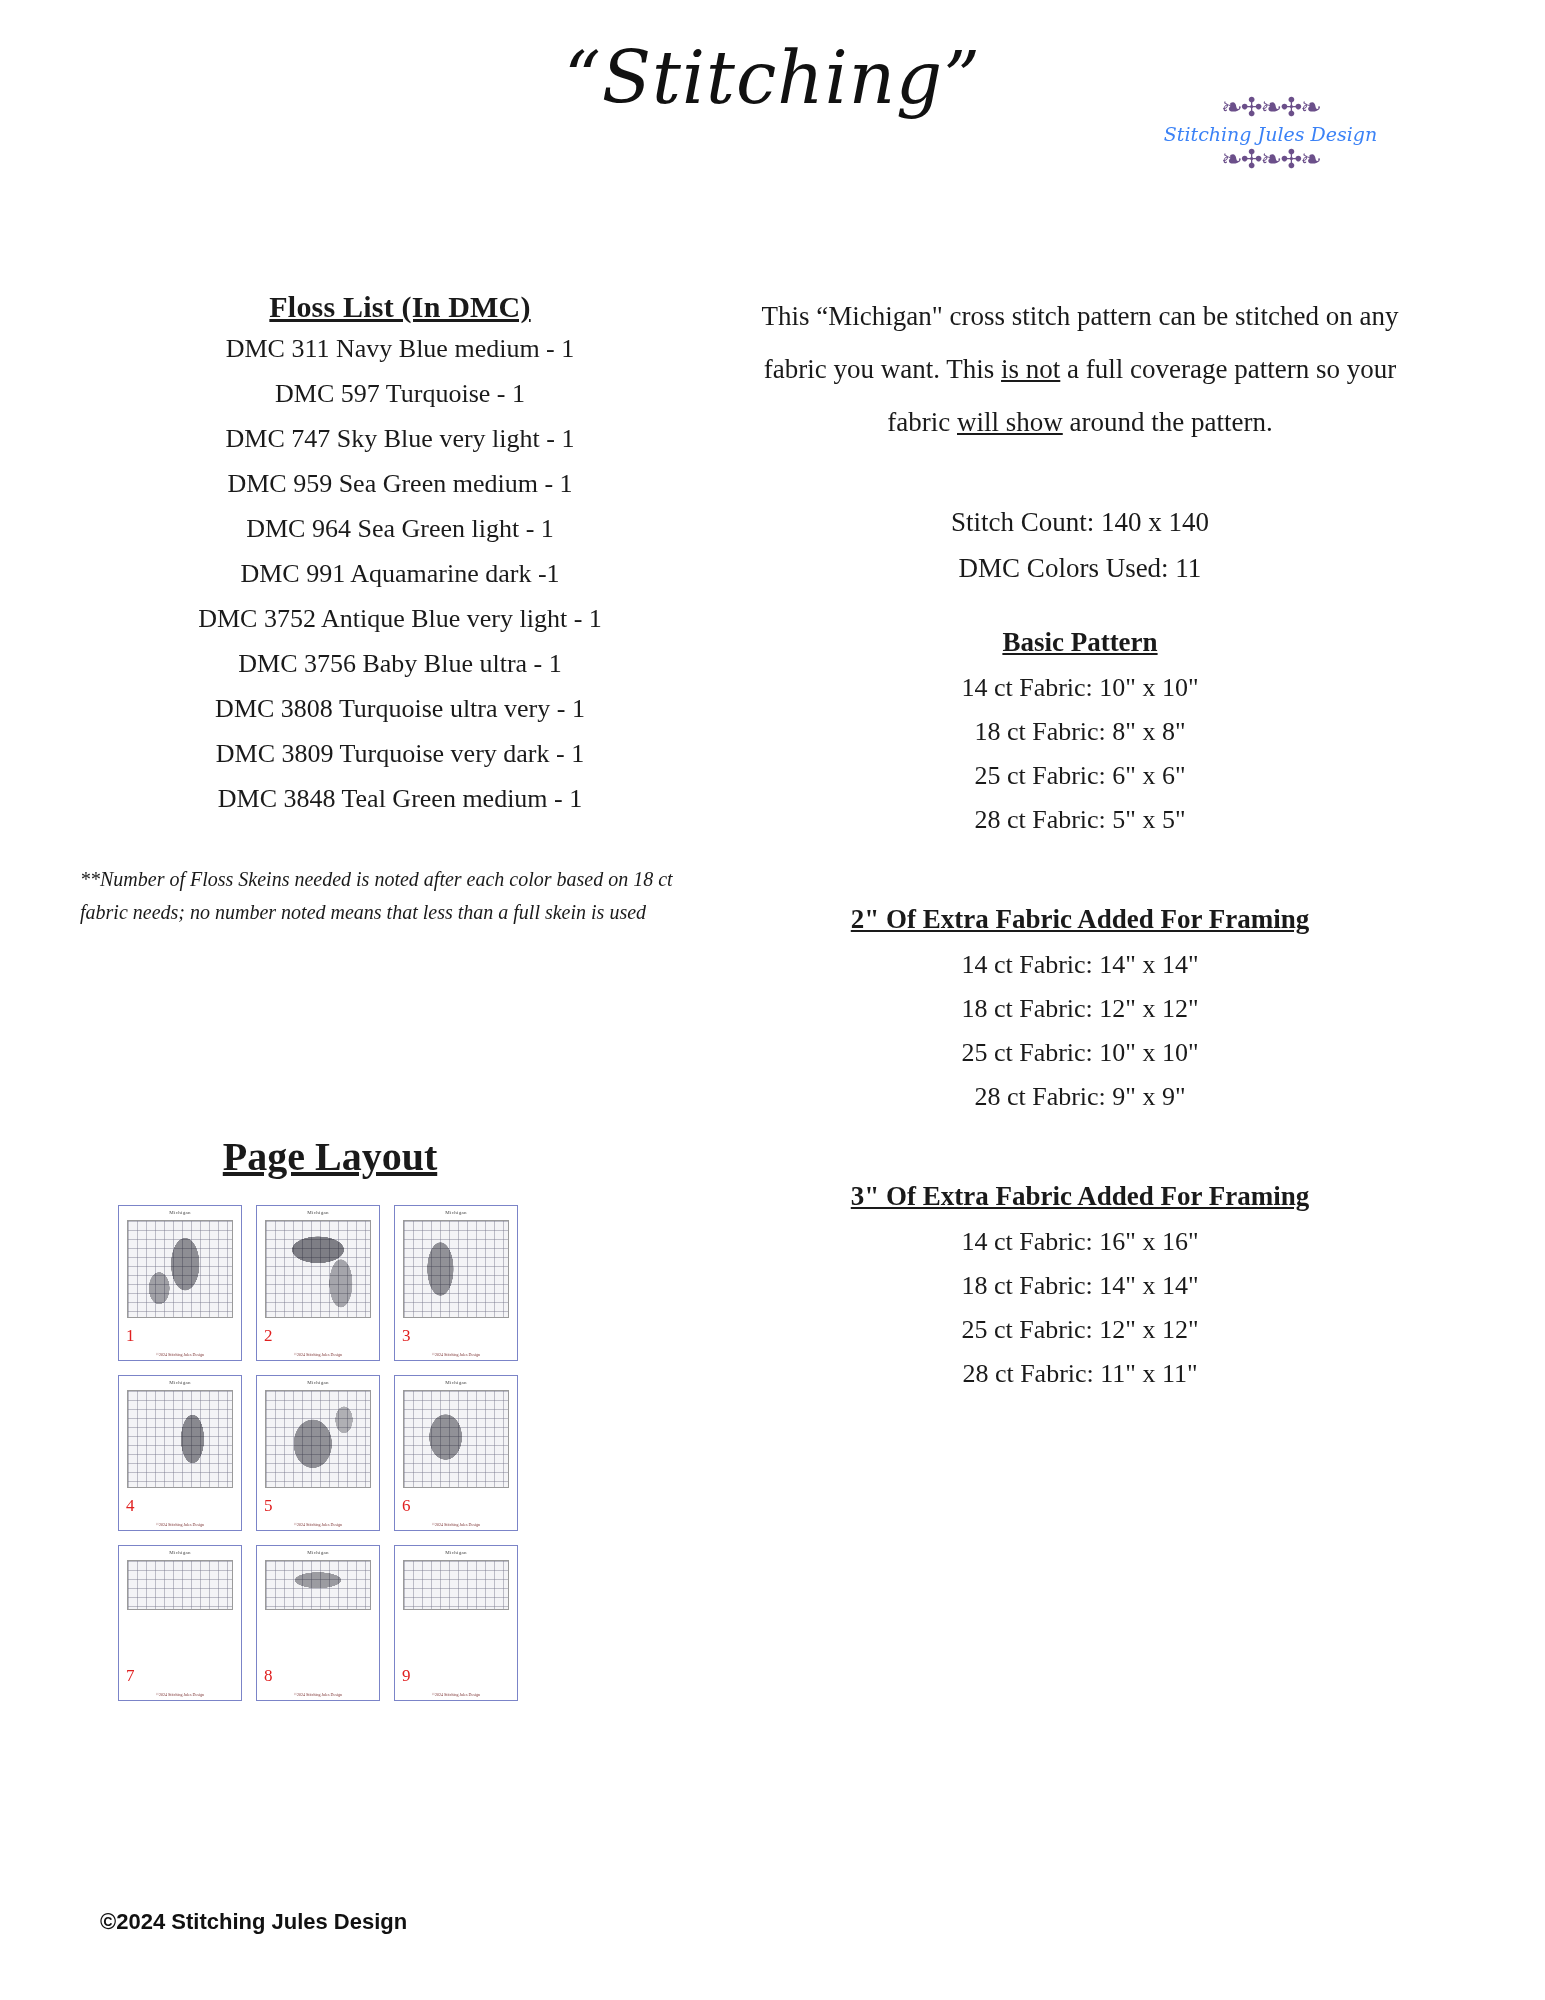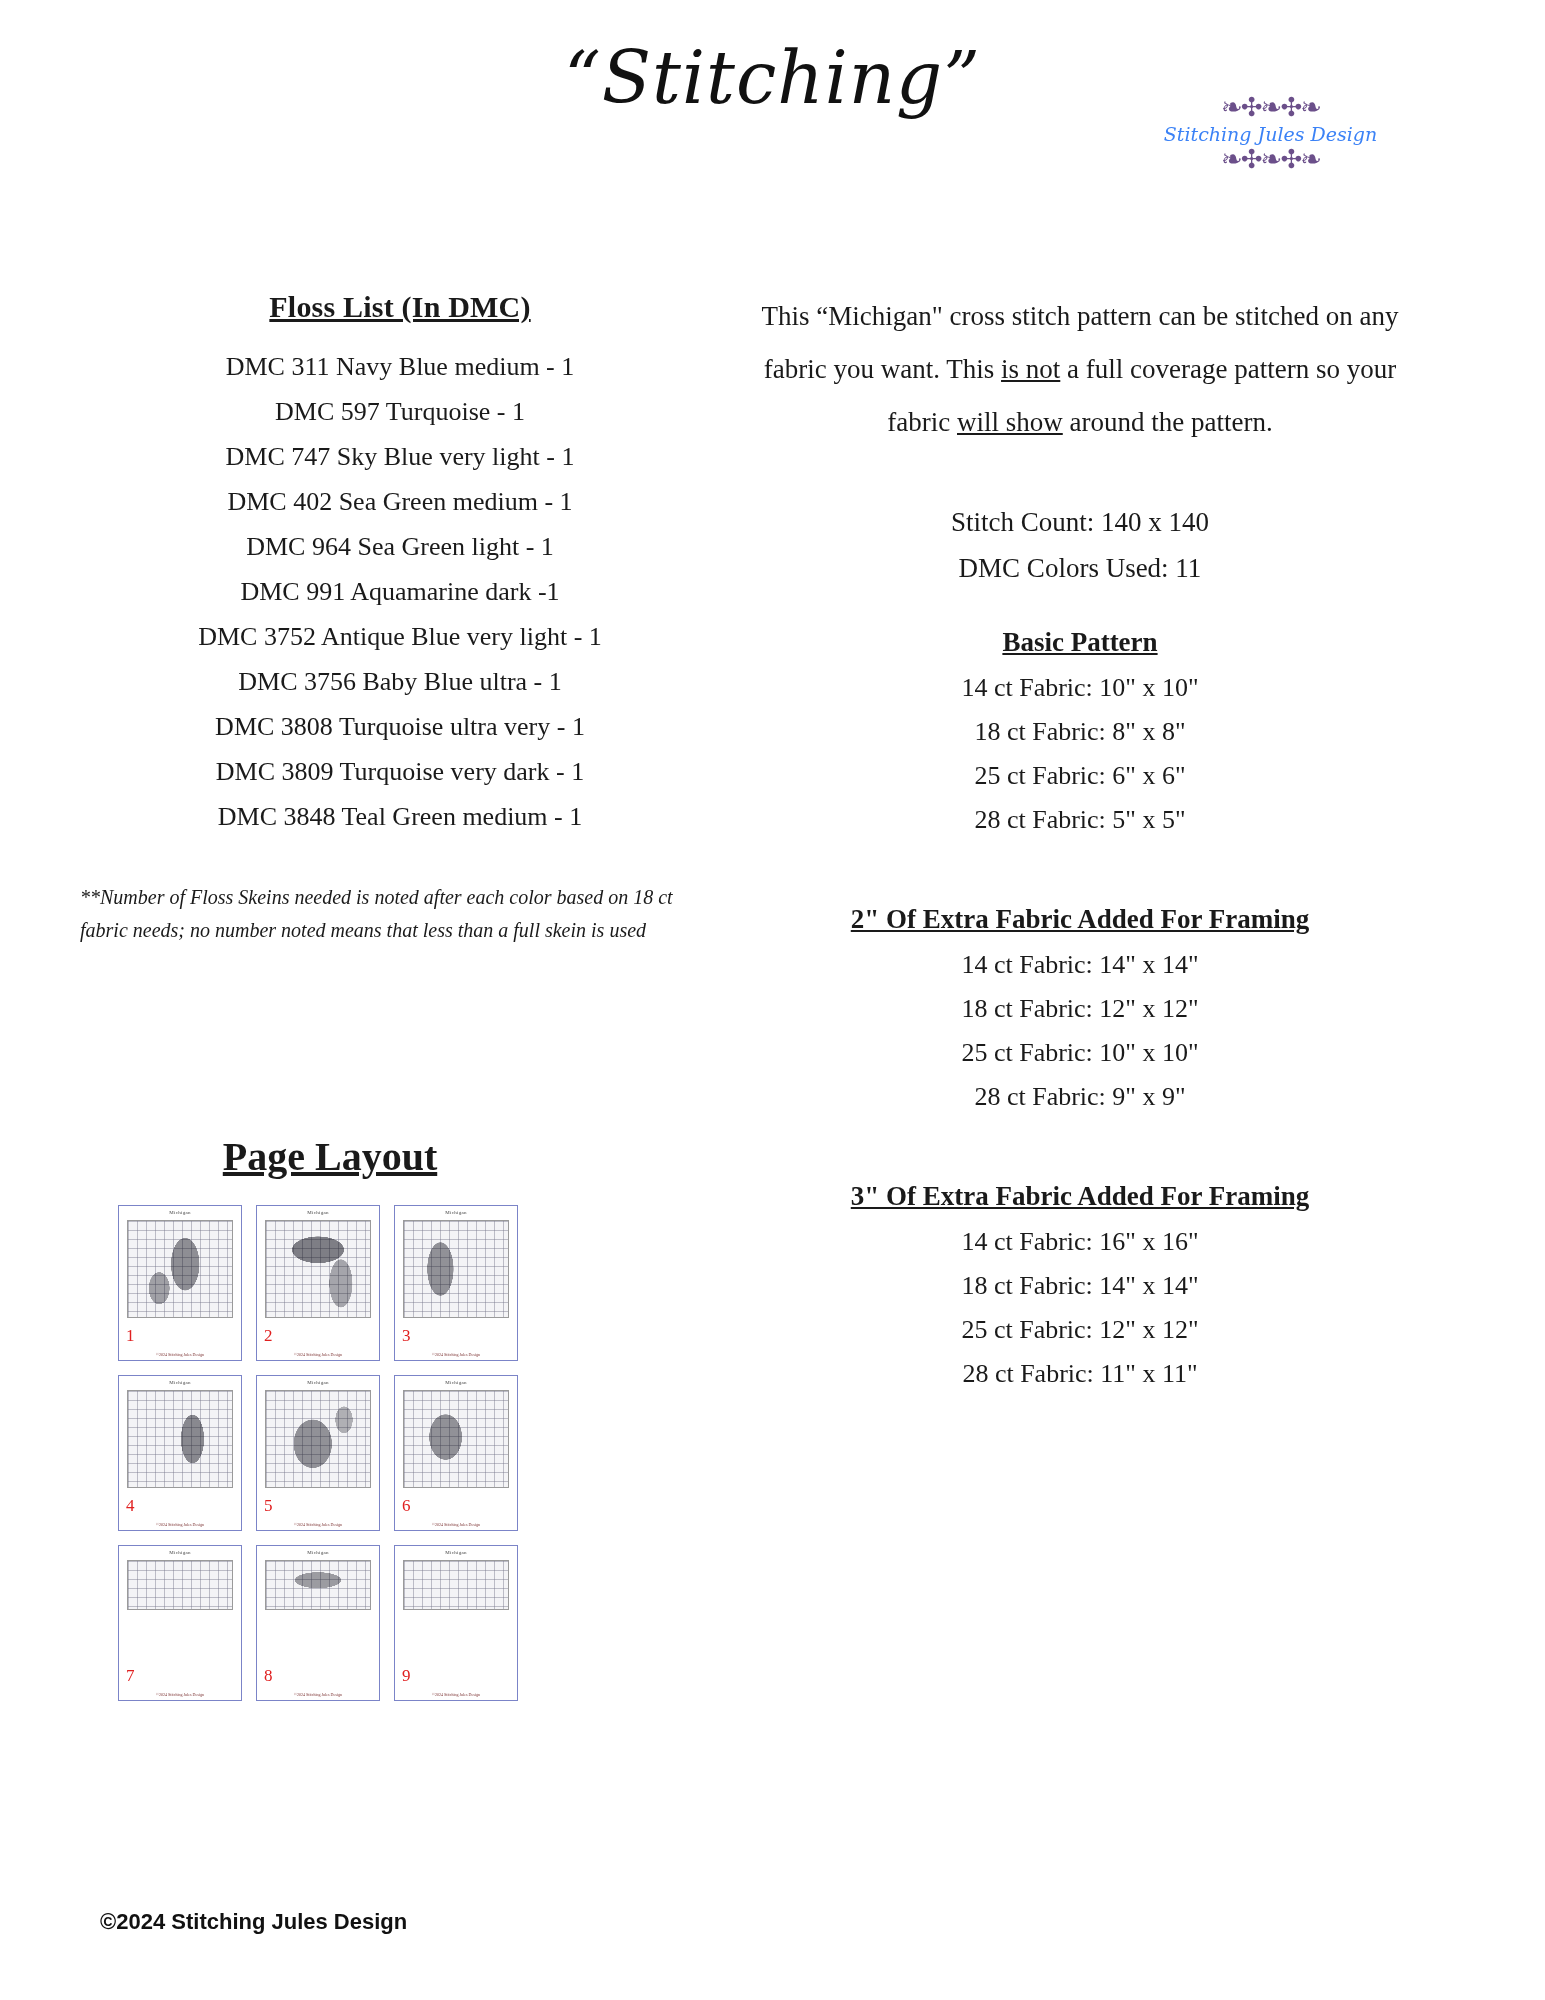--- a/index.html
+++ b/index.html
@@ -60,21 +60,21 @@
     position: absolute;
     top: 290px;
     left: 80px;
     width: 640px;
   }
   .floss-heading {
     text-align: center;
     font-size: 30px;
     font-weight: bold;
     text-decoration: underline;
-    margin-bottom: 20px;
+    margin-bottom: 2px;
     letter-spacing: 0.2px;
   }
   .floss-list {
     list-style: none;
     margin: 0;
     padding: 0;
     text-align: center;
   }
   .floss-list li {
     font-size: 26px;
@@ -255,21 +255,21 @@
   <div class="brand-name">Stitching Jules Design</div>
   <div class="brand-flourish">❧✣❧✣❧</div>
 </div>
 
 <div class="floss-section">
   <div class="floss-heading">Floss List (In DMC)</div>
   <ul class="floss-list">
     <li>DMC 311 Navy Blue medium - 1</li>
     <li>DMC 597 Turquoise - 1</li>
     <li>DMC 747 Sky Blue very light - 1</li>
-    <li>DMC 402 Sea Green medium - 1</li>
+    <li>DMC 959 Sea Green medium - 1</li>
     <li>DMC 964 Sea Green light - 1</li>
     <li>DMC 991 Aquamarine dark -1</li>
     <li>DMC 3752 Antique Blue very light - 1</li>
     <li>DMC 3756 Baby Blue ultra - 1</li>
     <li>DMC 3808 Turquoise ultra very - 1</li>
     <li>DMC 3809 Turquoise very dark - 1</li>
     <li>DMC 3848 Teal Green medium - 1</li>
   </ul>
   <div class="floss-note">**Number of Floss Skeins needed is noted after each color based on 18 ct fabric needs; no number noted means that less than a full skein is used</div>
 </div>

